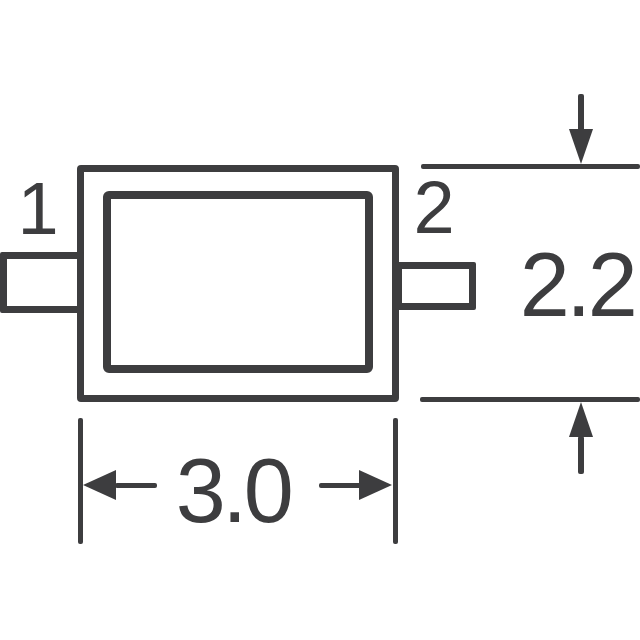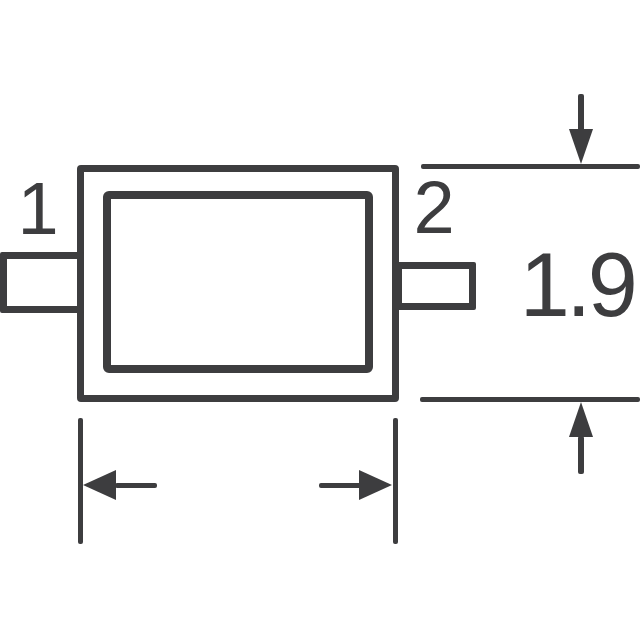--- a/index.html
+++ b/index.html
@@ -97,22 +97,23 @@
 
   <div class="label pin-label pin-1">1</div>
   <div class="label pin-label pin-2">2</div>
 
   <div class="line ext-top"></div>
   <div class="line ext-bottom"></div>
   <div class="line shaft-v shaft-down"></div>
   <div class="tri tri-down"></div>
   <div class="tri tri-up"></div>
   <div class="line shaft-v shaft-up"></div>
-  <div class="label dim-label dim-h">1.9</div>
+  <div class="label dim-label dim-h">2.2</div>
 
   <div class="line ext-left"></div>
   <div class="line ext-right"></div>
   <div class="tri tri-left"></div>
   <div class="line tail-left"></div>
   <div class="line tail-right"></div>
   <div class="tri tri-right"></div>
+  <div class="label dim-label dim-w">3.0</div>
 
 </div>
 
 </body></html>

